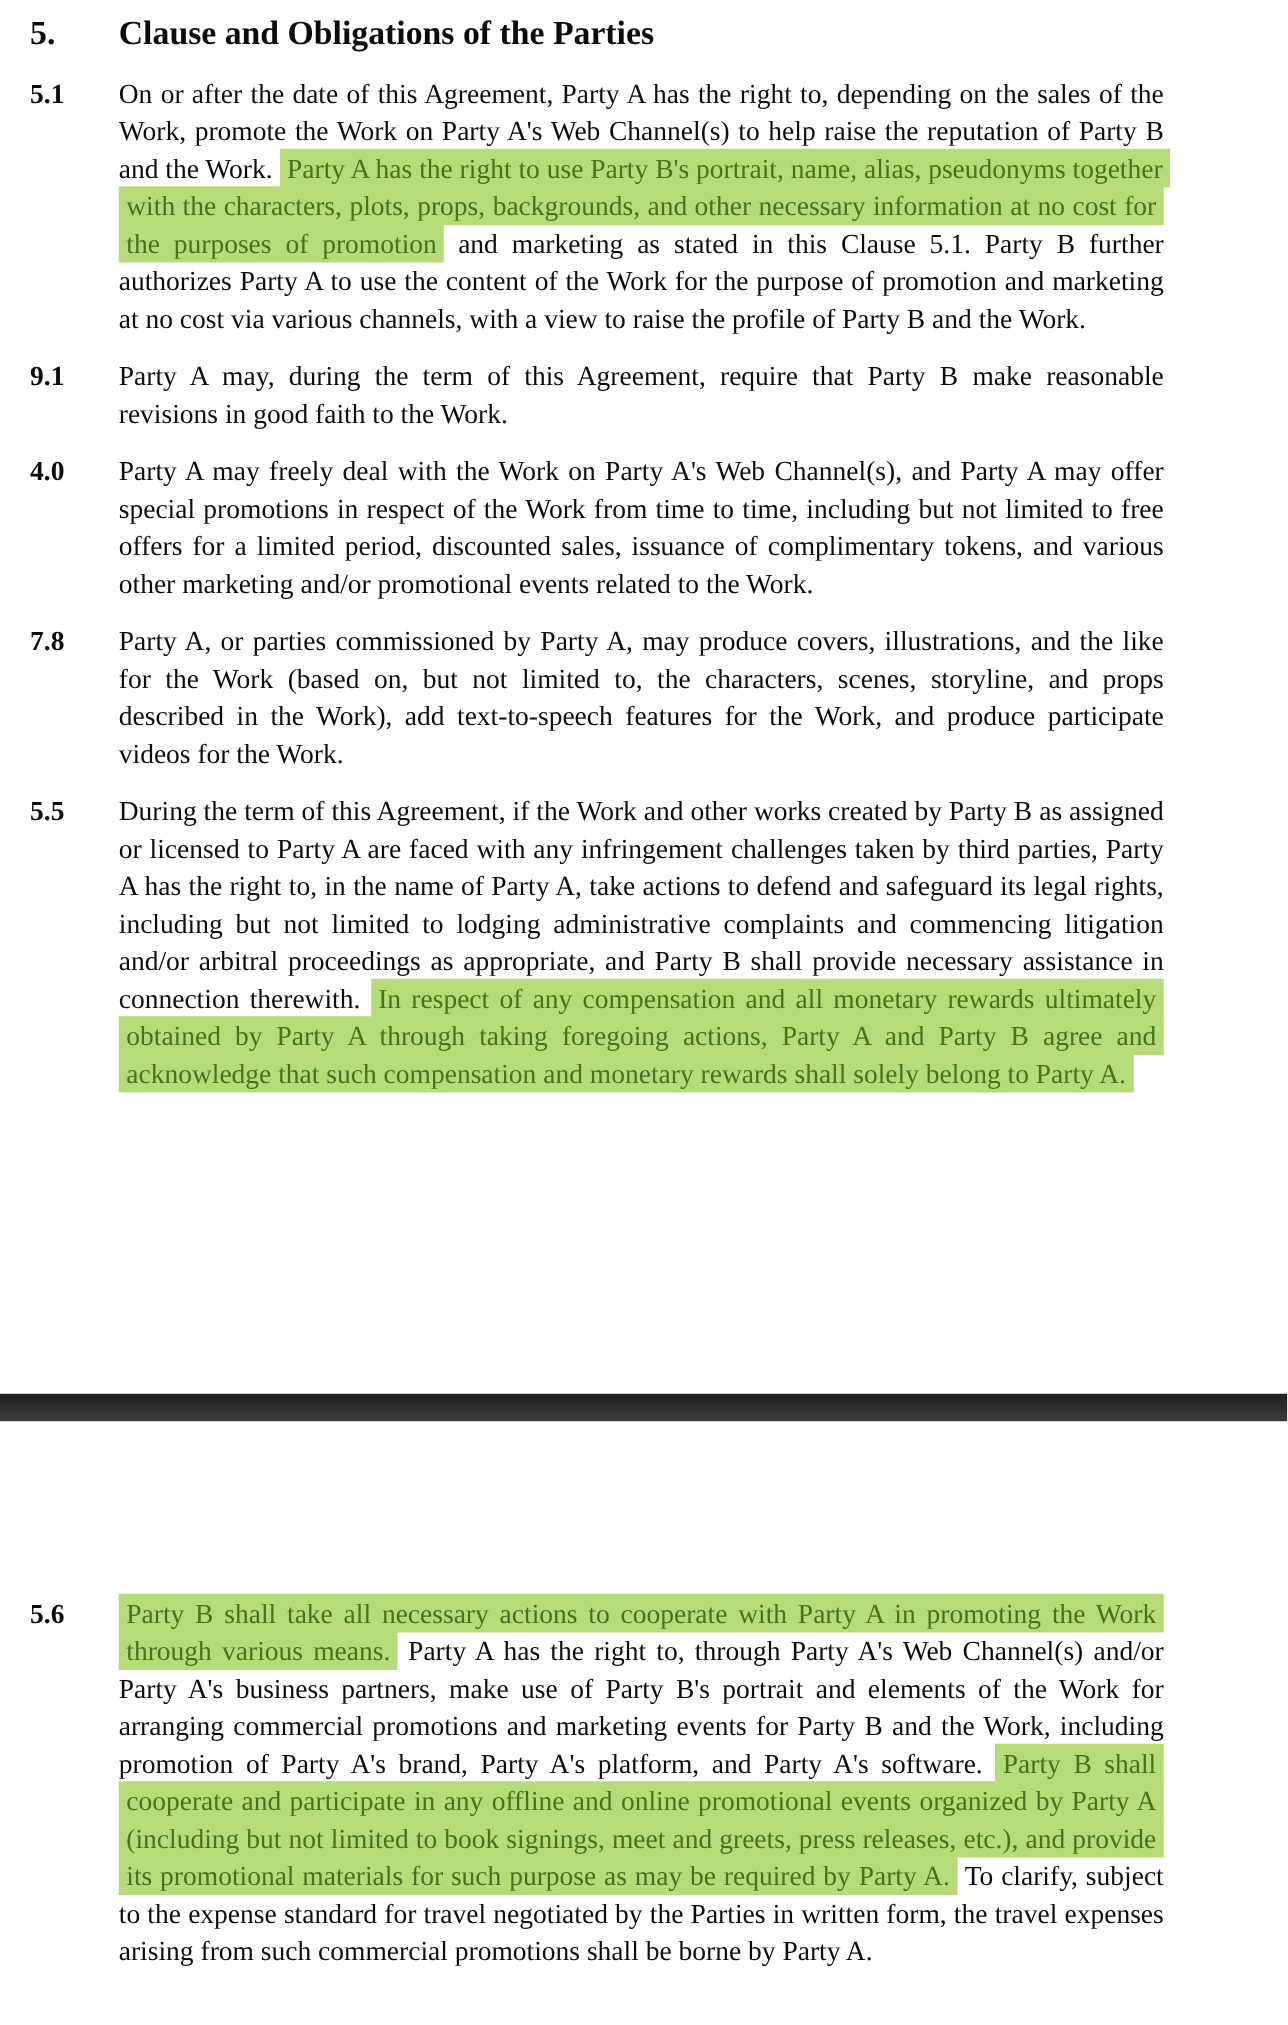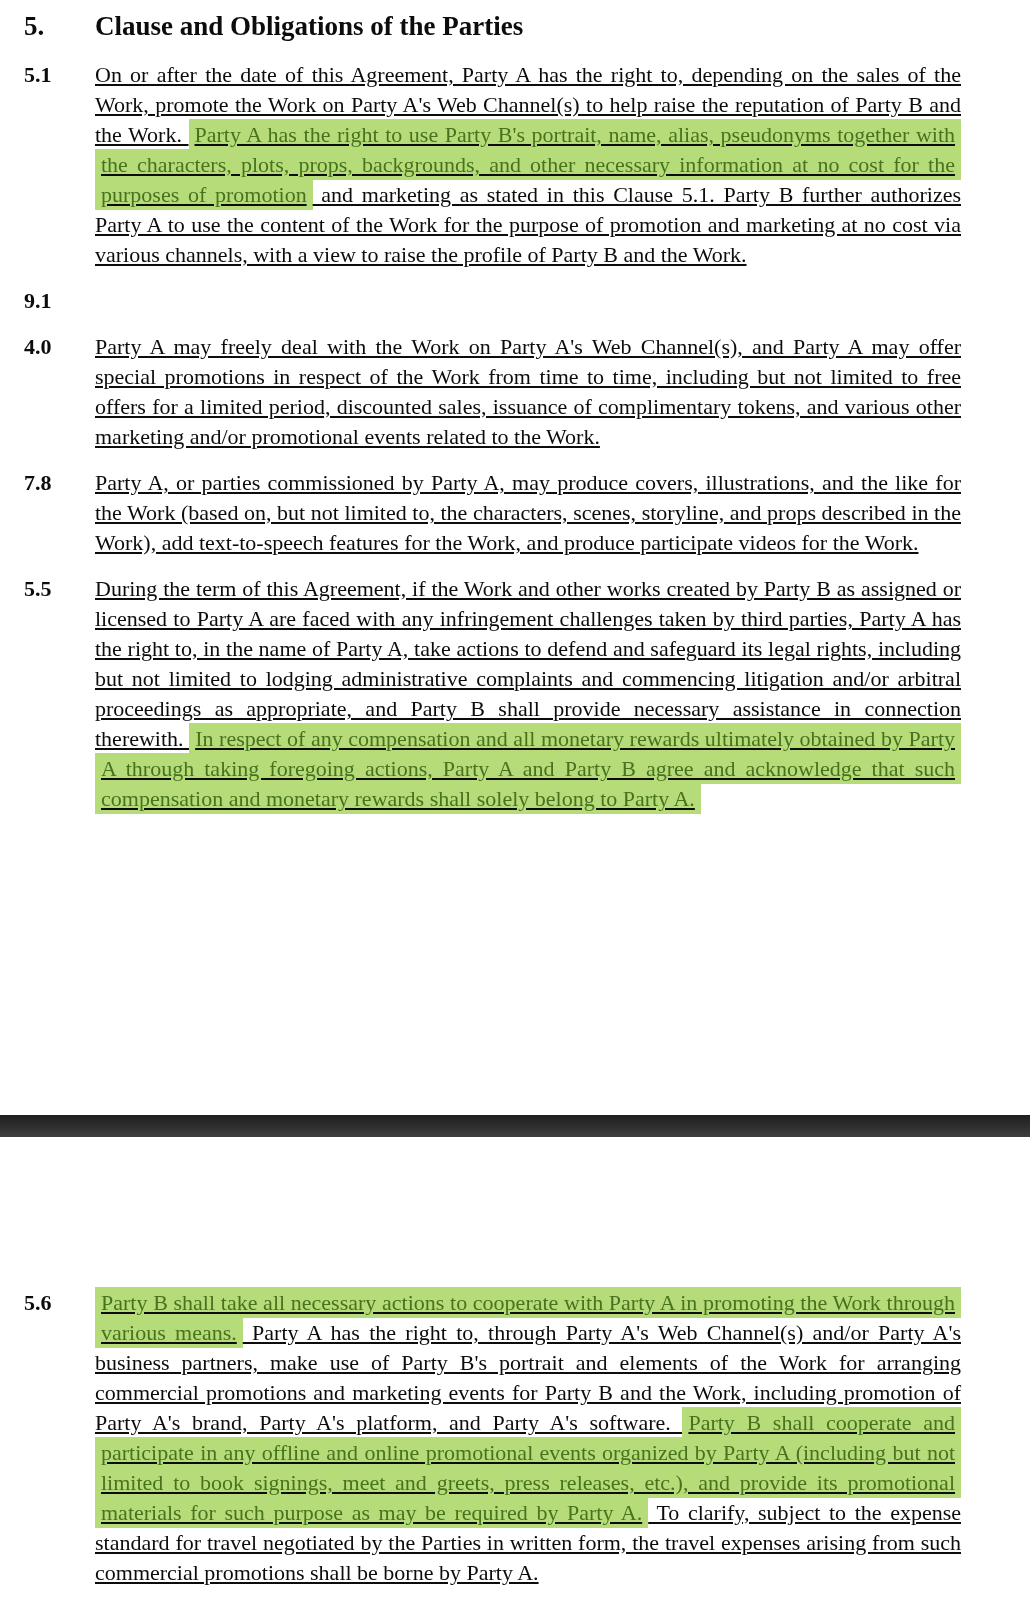--- a/index.html
+++ b/index.html
@@ -29,34 +29,33 @@
   }
   .heading-num, .heading-title {
     font-weight: bold;
     font-size: 27px;
     line-height: 36px;
     margin: 0;
   }
   .clause {
     display: grid;
     grid-template-columns: 71px 1fr;
-    padding: 0 69px 0 24px;
+    padding: 0 99px 0 24px;
     margin-top: 16px;
   }
   .clause-num {
     font-weight: bold;
     font-size: 22px;
     line-height: 30px;
   }
   .clause-body {
     margin: 0;
     font-size: 22px;
     line-height: 30px;
     text-align: justify;
-    text-decoration: underline;
   }
   .hl {
     background: #b6dc79;
     color: #47721e;
     padding: 3px 6px;
     -webkit-box-decoration-break: clone;
     box-decoration-break: clone;
   }
   .page-separator {
     position: absolute;
@@ -66,21 +65,21 @@
     height: 22px;
     background: linear-gradient(180deg, #1f1f1f 0%, #2c2c2c 45%, #3e3e3e 100%);
   }
   .page2-flow {
     position: absolute;
     top: 1276px;
     left: 0;
     width: 1030px;
   }
   .page2-flow .clause {
-    margin-top: 12px;
+    margin-top: 0;
   }
 </style>
 </head>
 <body>
 
 <div class="canvas">
 
   <div class="page-flow">
 
     <div class="heading-row">
@@ -88,20 +87,21 @@
       <div class="heading-title">Clause and Obligations of the Parties</div>
     </div>
 
     <div class="clause">
       <span class="clause-num">5.1</span>
       <p class="clause-body"><span>On or after the date of this Agreement, Party A has the right to, depending on the sales of the Work, promote the Work on Party A's Web Channel(s) to help raise the reputation of Party B and the Work. </span><span class="hl">Party A has the right to use Party B's portrait, name, alias, pseudonyms together with the characters, plots, props, backgrounds, and other necessary information at no cost for the purposes of promotion</span><span> and marketing as stated in this Clause 5.1.  Party B further authorizes Party A to use the content of the Work for the purpose of promotion and marketing at no cost via various channels, with a view to raise the profile of Party B and the Work.</span></p>
     </div>
 
     <div class="clause">
       <span class="clause-num">9.1</span>
+      <p class="clause-body"><span>Party A may, during the term of this Agreement, require that Party B make reasonable revisions in good faith to the Work.</span></p>
     </div>
 
     <div class="clause">
       <span class="clause-num">4.0</span>
       <p class="clause-body"><span>Party A may freely deal with the Work on Party A's Web Channel(s), and Party A may offer special promotions in respect of the Work from time to time, including but not limited to free offers for a limited period, discounted sales, issuance of complimentary tokens, and various other marketing and/or promotional events related to the Work.</span></p>
     </div>
 
     <div class="clause">
       <span class="clause-num">7.8</span>
       <p class="clause-body"><span>Party A, or parties commissioned by Party A, may produce covers, illustrations, and the like for the Work (based on, but not limited to, the characters, scenes, storyline, and props described in the Work), add text-to-speech features for the Work, and produce participate videos for the Work.</span></p>

